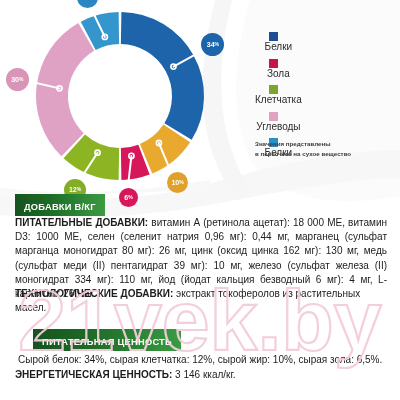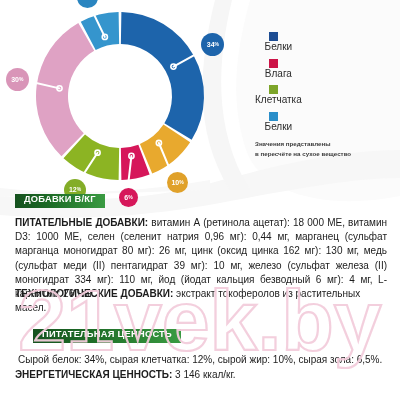--- a/index.html
+++ b/index.html
@@ -26,21 +26,21 @@
   .legend{position:absolute;left:255px;top:32px;z-index:3;}
   .legend-row{display:flex;align-items:center;margin-bottom:6.6px;flex-direction:column;}
   .legend-swatch{width:9px;height:9px;margin-right:9px;flex:0 0 auto;}
   .legend-label{font-size:10px;color:#2b2b2b;white-space:nowrap;}
   .legend-note{position:absolute;left:255px;top:139px;z-index:3;font-size:6.2px;
                font-weight:bold;color:#3b3b3b;line-height:1.55;width:140px;}
 
   
   .banner{display:inline-block;color:#fff;font-weight:bold;letter-spacing:.25px;
           background:linear-gradient(90deg,#16521f 0%,#1d6b26 38%,#3a9b42 100%);
-          padding:0 9px 4px 9px;font-size:9.3px;z-index:3;position:absolute;}
+          padding:8px 9px 4px 9px;font-size:9.3px;z-index:3;position:absolute;}
   .para{position:absolute;font-size:10px;line-height:1.42;color:#1c1c1c;z-index:3;}
   .para b{font-weight:bold;}
   .sec-additives-banner{left:15px;top:194px;}
   .sec-additives-p1{left:15px;top:216px;width:372px;text-align:justify;}
   .sec-additives-p2{left:15px;top:287px;width:372px;}
   .sec-value-banner{left:33px;top:329px;}
   .sec-value-p1{left:18px;top:353px;width:372px;}
   .sec-value-p2{left:15px;top:368px;width:372px;}
 </style>
 </head>
@@ -104,25 +104,29 @@
   </div>
 </div>
 
 <div class="legend">
   <div class="legend-row">
     <span class="legend-swatch" style="background:#1d4d93"></span>
     <span class="legend-label">Белки</span>
   </div>
   <div class="legend-row">
     <span class="legend-swatch" style="background:#cc1347"></span>
-    <span class="legend-label">Влага</span>
+    <span class="legend-label">Зола</span>
   </div>
   <div class="legend-row">
     <span class="legend-swatch" style="background:#7da52a"></span>
     <span class="legend-label">Клетчатка</span>
+  </div>
+  <div class="legend-row">
+    <span class="legend-swatch" style="background:#e2a0c3"></span>
+    <span class="legend-label">Углеводы</span>
   </div>
   <div class="legend-row">
     <span class="legend-swatch" style="background:#2a8ec9"></span>
     <span class="legend-label">Белки</span>
   </div>
 </div>
 <div class="legend-note" id="legend-note">Значения представлены<br>в пересчёте на сухое вещество</div>
 
 <div class="banner sec-additives-banner">ДОБАВКИ В/КГ</div>
 <div class="para sec-additives-p1">

